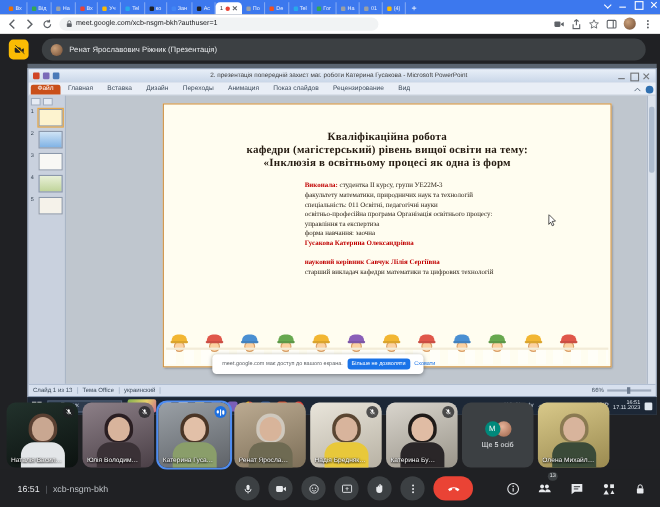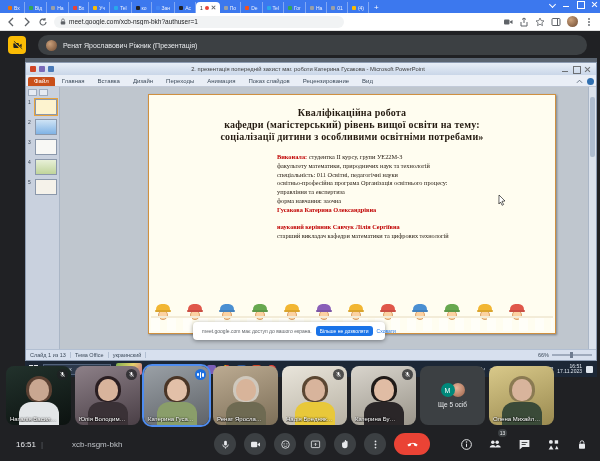--- a/index.html
+++ b/index.html
@@ -73,21 +73,21 @@
   .thumb-row { display:flex; align-items:flex-start; gap:2px; margin-bottom:4px; }
   .thumb-row .tn { font-size:5px; color:#33404f; width:5px; }
   .thumb-row .tprev { width:22px; height:16px; border:1px solid #8b98ab; background:#fff; }
   .thumb-row.active .tprev { outline:1.5px solid #e8a33d; }
   #canvas { flex:1; position:relative; background:#bfc6ce; }
   #slide { position:absolute; left:88px; top:7px; width:408px; height:240px;
     background:#fffdf0; border:1.5px solid #cf9040; box-shadow:1px 1px 2px rgba(0,0,0,.35);
     font-family:"Liberation Serif", serif; overflow:hidden; }
   .t-line { text-align:center; font-weight:bold; font-size:10px; line-height:12px;
     color:#241a10; letter-spacing:.2px; }
-  #slide-title { margin-top:12px; }
+  #slide-title { margin-top:24px; }
   #slide-body { margin:10px 6px 0 128px; font-size:6.3px; line-height:8.8px; color:#241a10; }
   .b-line { min-height:8.8px; }
   .b-line .red { color:#c00000; font-weight:bold; }
   #kids { position:absolute; left:2px; right:2px; bottom:2px; height:30px; }
   #fence { position:absolute; left:0; right:0; bottom:0; height:15px;
     background:repeating-linear-gradient(90deg,#fffef8 0 9px, rgba(0,0,0,0) 9px 16px);
     border-top:2px solid #f3ecd8; }
   .kid { position:absolute; bottom:9px; width:16px; height:19px; }
   .kid .face { position:absolute; left:3px; top:7px; width:10px; height:10px;
     border-radius:50%; background:#fcd2a2; border:.5px solid #d9a06a; }
@@ -157,21 +157,21 @@
   #more-tile .av.p { background:radial-gradient(circle at 40% 35%, #e8b49a, #9a6248); margin-left:-4px; }
   #more-tile .lbl { color:#e8eaed; font-size:6.5px; }
   .tile-last { background:linear-gradient(160deg,#d9c98a,#9a8a50); }
 
   
   #controls { position:absolute; left:0; top:396px; width:600px; height:34px; background:#202124;
     display:flex; align-items:center; }
   #ctl-left { display:flex; align-items:center; gap:5px; margin-left:16px; }
   #ctl-left .t { color:#e8eaed; font-size:8px; }
   #ctl-left .sep { color:#5f6368; font-size:8px; }
-  #ctl-left .c { color:#bdc1c6; font-size:8px;margin-left:24px; }
+  #ctl-left .c { color:#bdc1c6; font-size:8px; }
   #ctl-center { position:absolute; left:214px; top:6px; display:flex; gap:8px; align-items:center; }
   .cbtn { width:22px; height:22px; border-radius:50%; background:#3c4043;
     display:flex; align-items:center; justify-content:center; }
   .cbtn.end { width:36px; border-radius:11px; background:#ea4335; }
   #ctl-right { position:absolute; right:10px; top:6px; display:flex; gap:13px; align-items:center; }
   .ric { position:relative; width:16px; height:22px; display:flex; align-items:center; justify-content:center; }
   #people-badge { position:absolute; top:-4px; right:-4px; min-width:9px; height:8px; border-radius:4px;
     background:#3c4043; color:#e8eaed; font-size:5px; display:flex; align-items:center;
     justify-content:center; padding:0 1px; }
 </style>
@@ -422,21 +422,21 @@
                 <div class="tprev" style="background:#f5f2ea"></div>
               </div>
             </div>
         </div>
         <div id="canvas">
           <div id="slide">
             <div id="slide-title">
 
             <div class="t-line">Кваліфікаційна  робота</div>
                 <div class="t-line">кафедри (магістерський) рівень вищої освіти на тему:</div>
-                <div class="t-line">соціалізації дитини з особливими освітніми потребами»</div>
+                <div class="t-line">«Інклюзія в освітньому процесі як одна із форм</div>
               </div>
             <div id="slide-body">
 
                 <div class="b-line"><span class="red">Виконала:</span><span> студентка ІІ курсу, групи УЕ22М-3</span></div>
 
                 <div class="b-line"><span class="red"></span><span>факультету математики, природничих наук та технологій</span></div>
 
                 <div class="b-line"><span class="red"></span><span>спеціальність:  011 Освітні, педагогічні науки</span></div>
 
                 <div class="b-line"><span class="red"></span><span>освітньо-професійна  програма Організація  освітнього процесу:</span></div>

